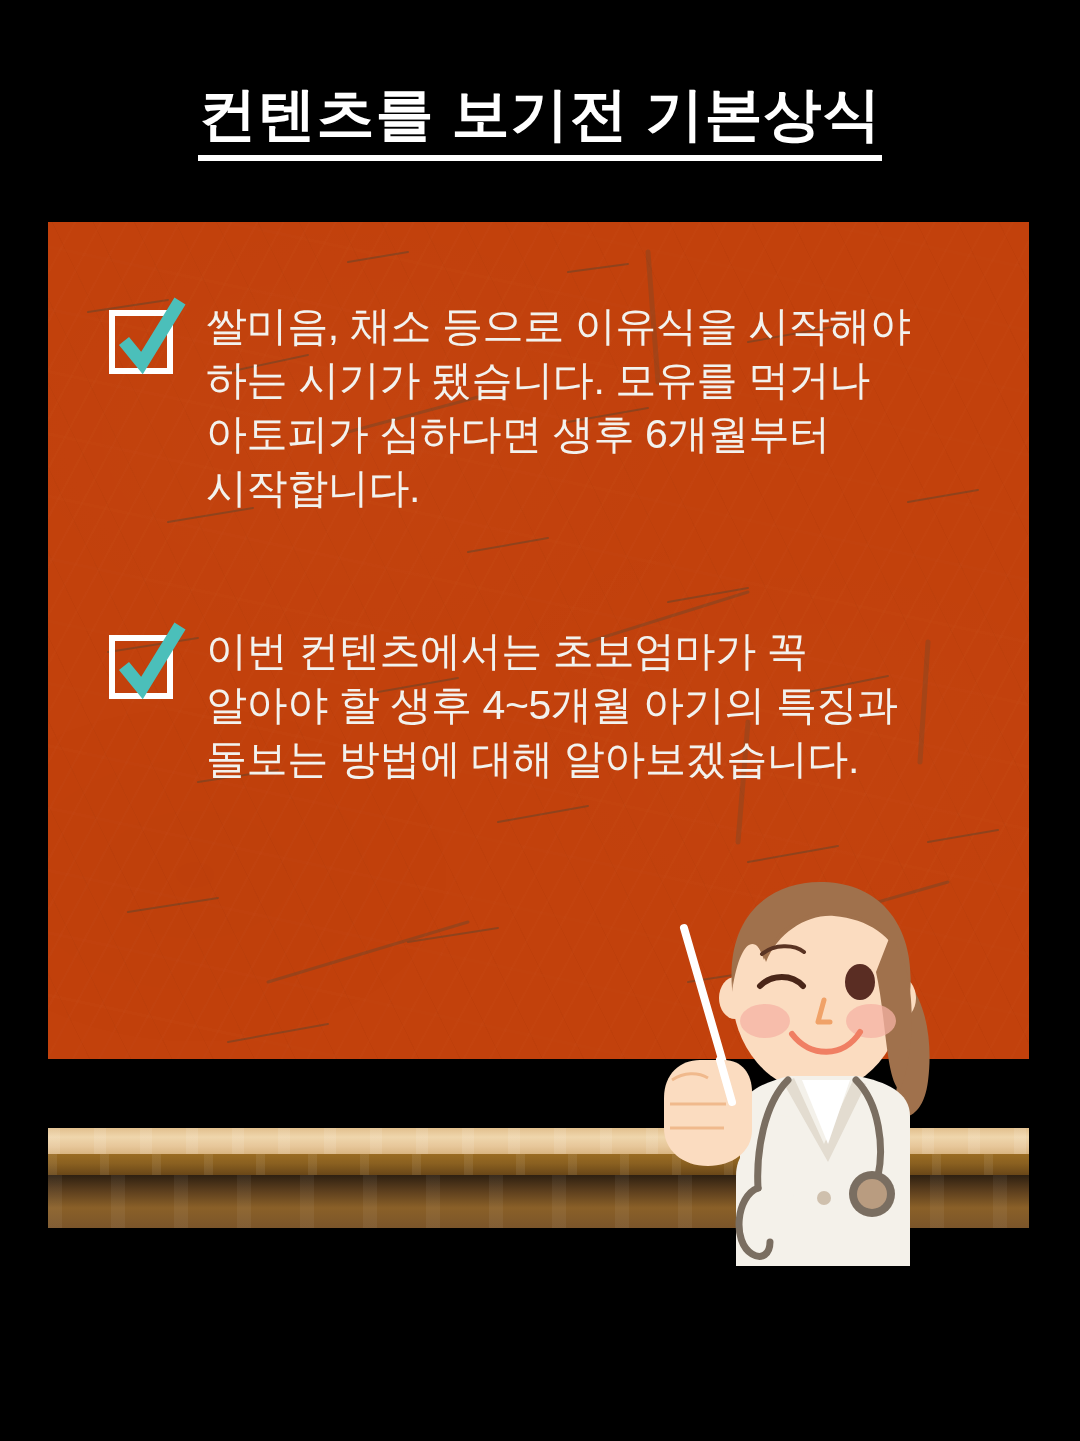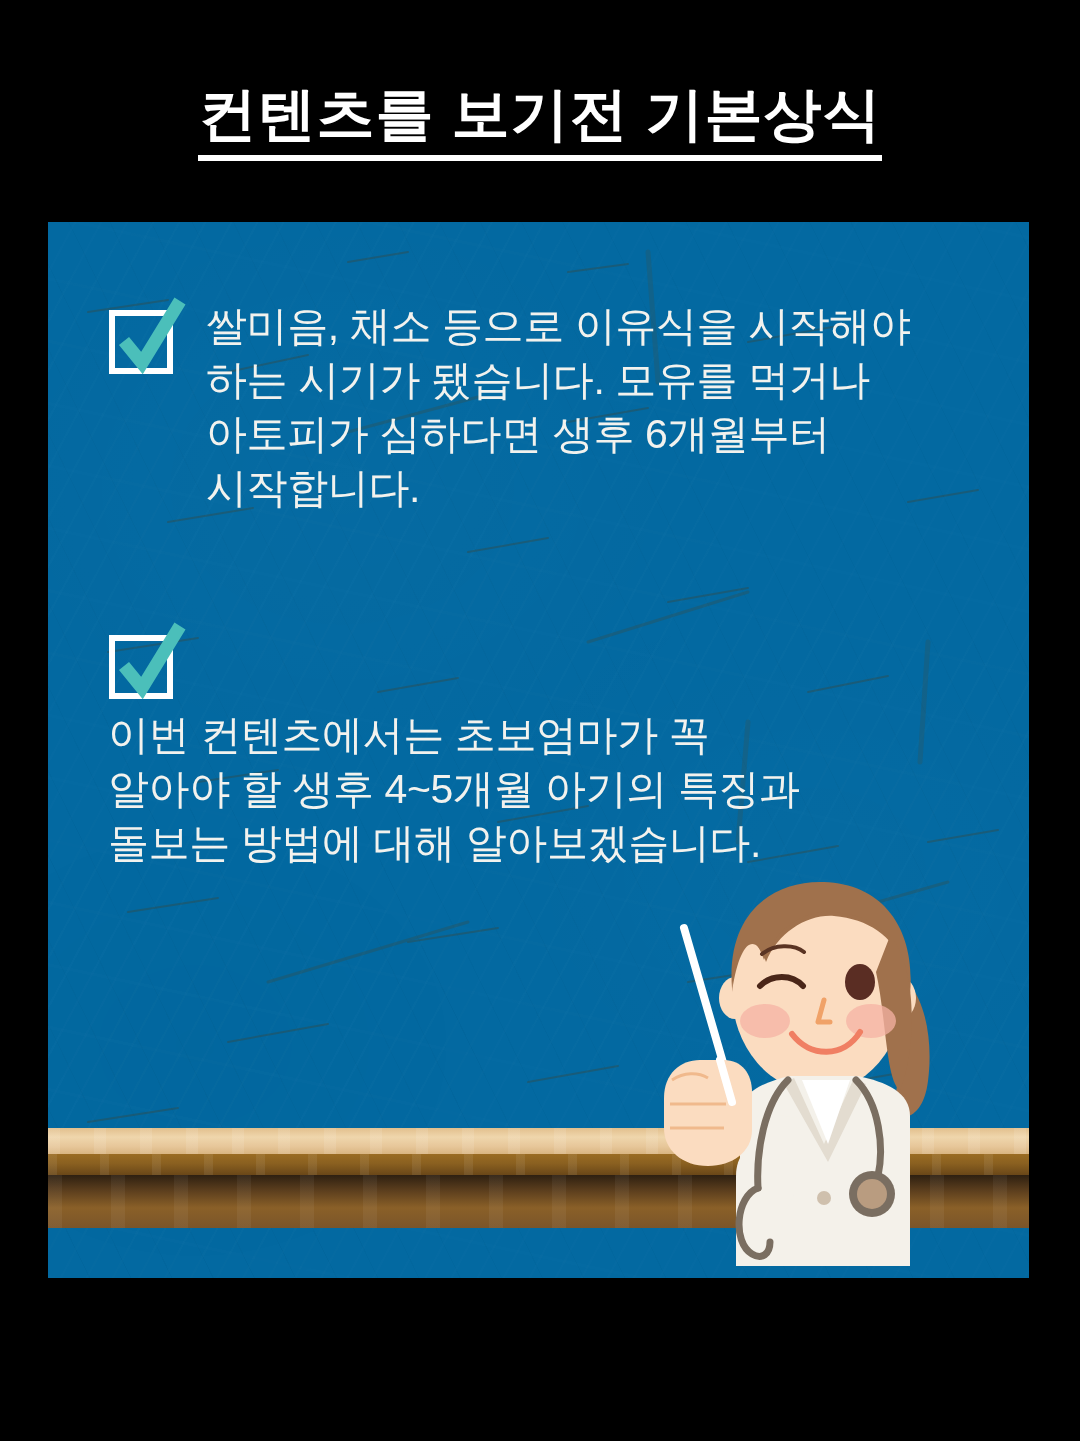--- a/index.html
+++ b/index.html
@@ -19,22 +19,22 @@
     font-weight:700;
     letter-spacing:1px;
     line-height:1.05;
     padding-bottom:10px;
     border-bottom:6px solid #ffffff;
     white-space:nowrap;
   }
 
   
   .board{
-    position:absolute;left:48px;top:222px;width:981px;height:1056px;
-    background:#0369a1;
+    position:absolute;left:48px;top:222px;width:981px;height:837px;
+    background:#c2410c;
     overflow:hidden;
   }
   .board-texture{
     position:absolute;inset:0;
     opacity:.55;
     background:
       repeating-linear-gradient(118deg, rgba(255,255,255,.018) 0px, rgba(255,255,255,.018) 2px, rgba(0,0,0,0) 2px, rgba(0,0,0,0) 23px),
       repeating-linear-gradient(64deg, rgba(0,0,0,.035) 0px, rgba(0,0,0,.035) 1px, rgba(0,0,0,0) 1px, rgba(0,0,0,0) 37px),
       repeating-linear-gradient(12deg, rgba(255,255,255,.012) 0px, rgba(255,255,255,.012) 3px, rgba(0,0,0,0) 3px, rgba(0,0,0,0) 61px),
       radial-gradient(ellipse 60% 45% at 30% 25%, rgba(255,255,255,.022), rgba(0,0,0,0) 70%),
@@ -43,21 +43,21 @@
     pointer-events:none;
   }
   .board-smudge{
     position:absolute;inset:0;pointer-events:none;opacity:.5;
   }
 
   
   .bullets{position:absolute;left:0;top:0;width:981px;}
   .bullet{position:absolute;display:flex;align-items:flex-start;}
   .bullet.b1{left:60px;top:75px;}
-  .bullet.b2{left:60px;top:400px;flex-direction:column;}
+  .bullet.b2{left:60px;top:400px;}
 
   .cbox{position:relative;width:78px;height:72px;flex:0 0 78px;margin-right:20px;margin-top:6px;}
   .cbox svg{position:absolute;left:0;top:0;overflow:visible;}
 
   .btext{
     color:#f2f2ee;
     font-size:41px;
     line-height:54px;
     font-weight:400;
     letter-spacing:-0.4px;

